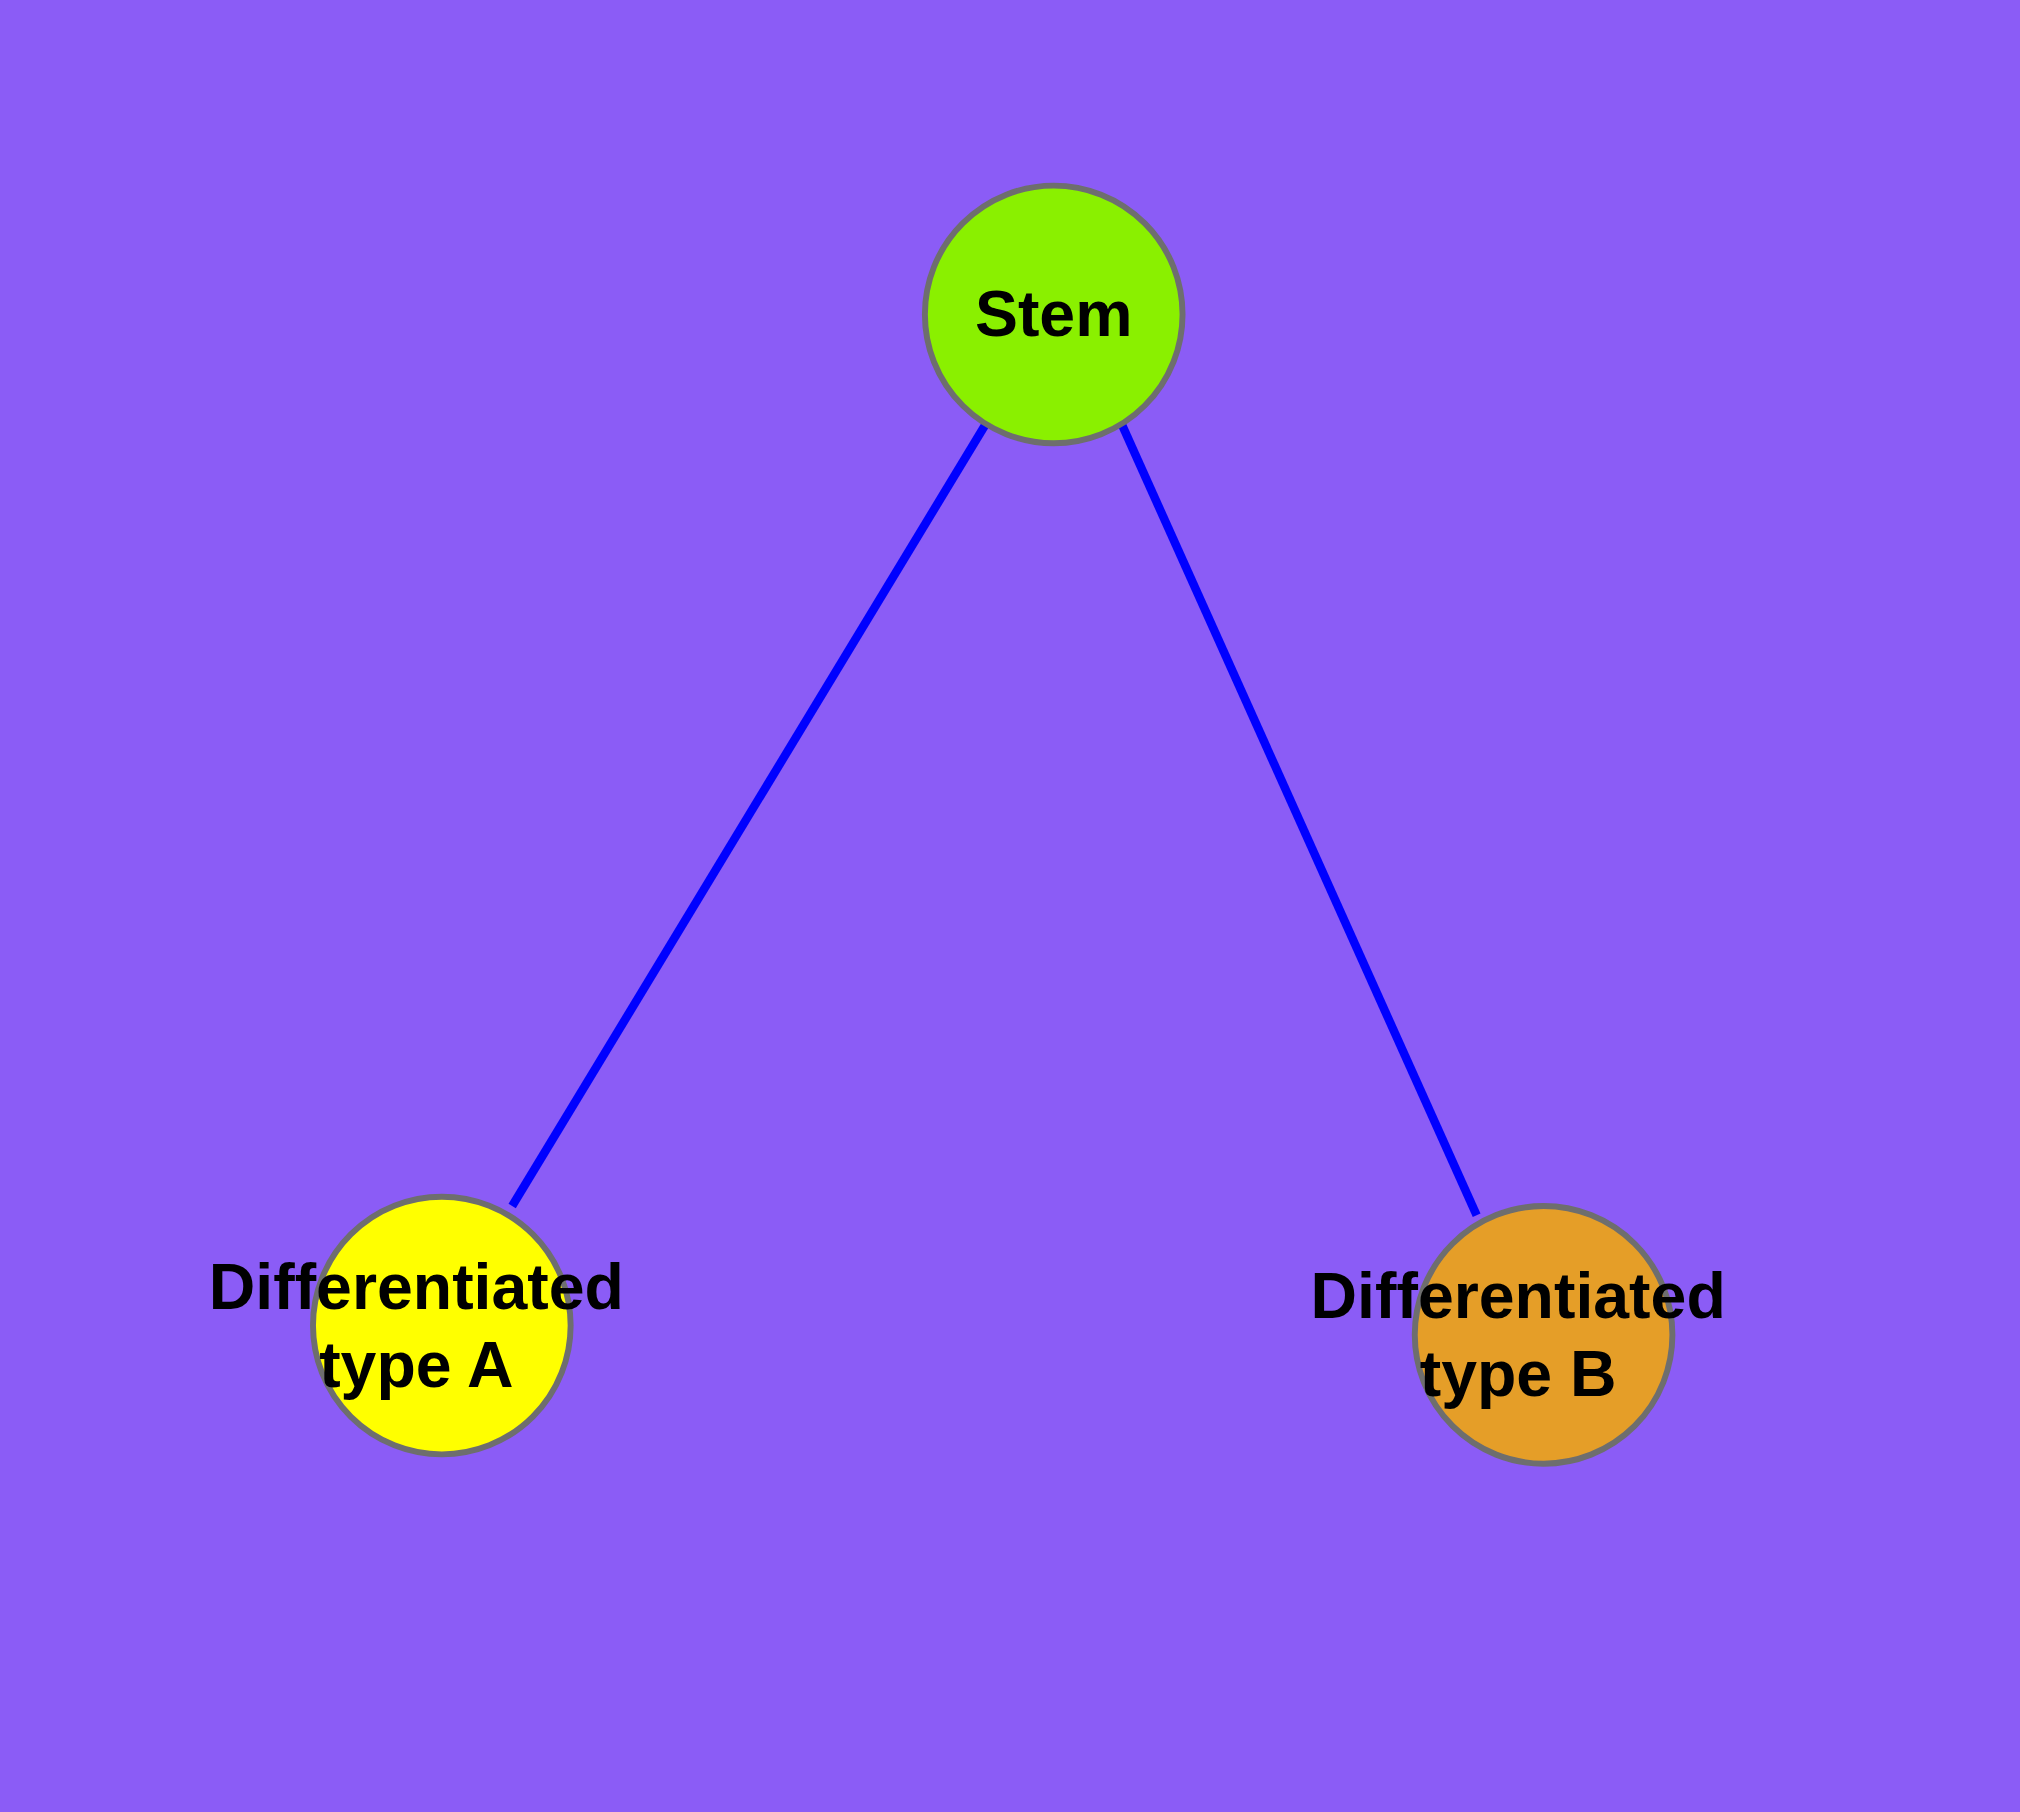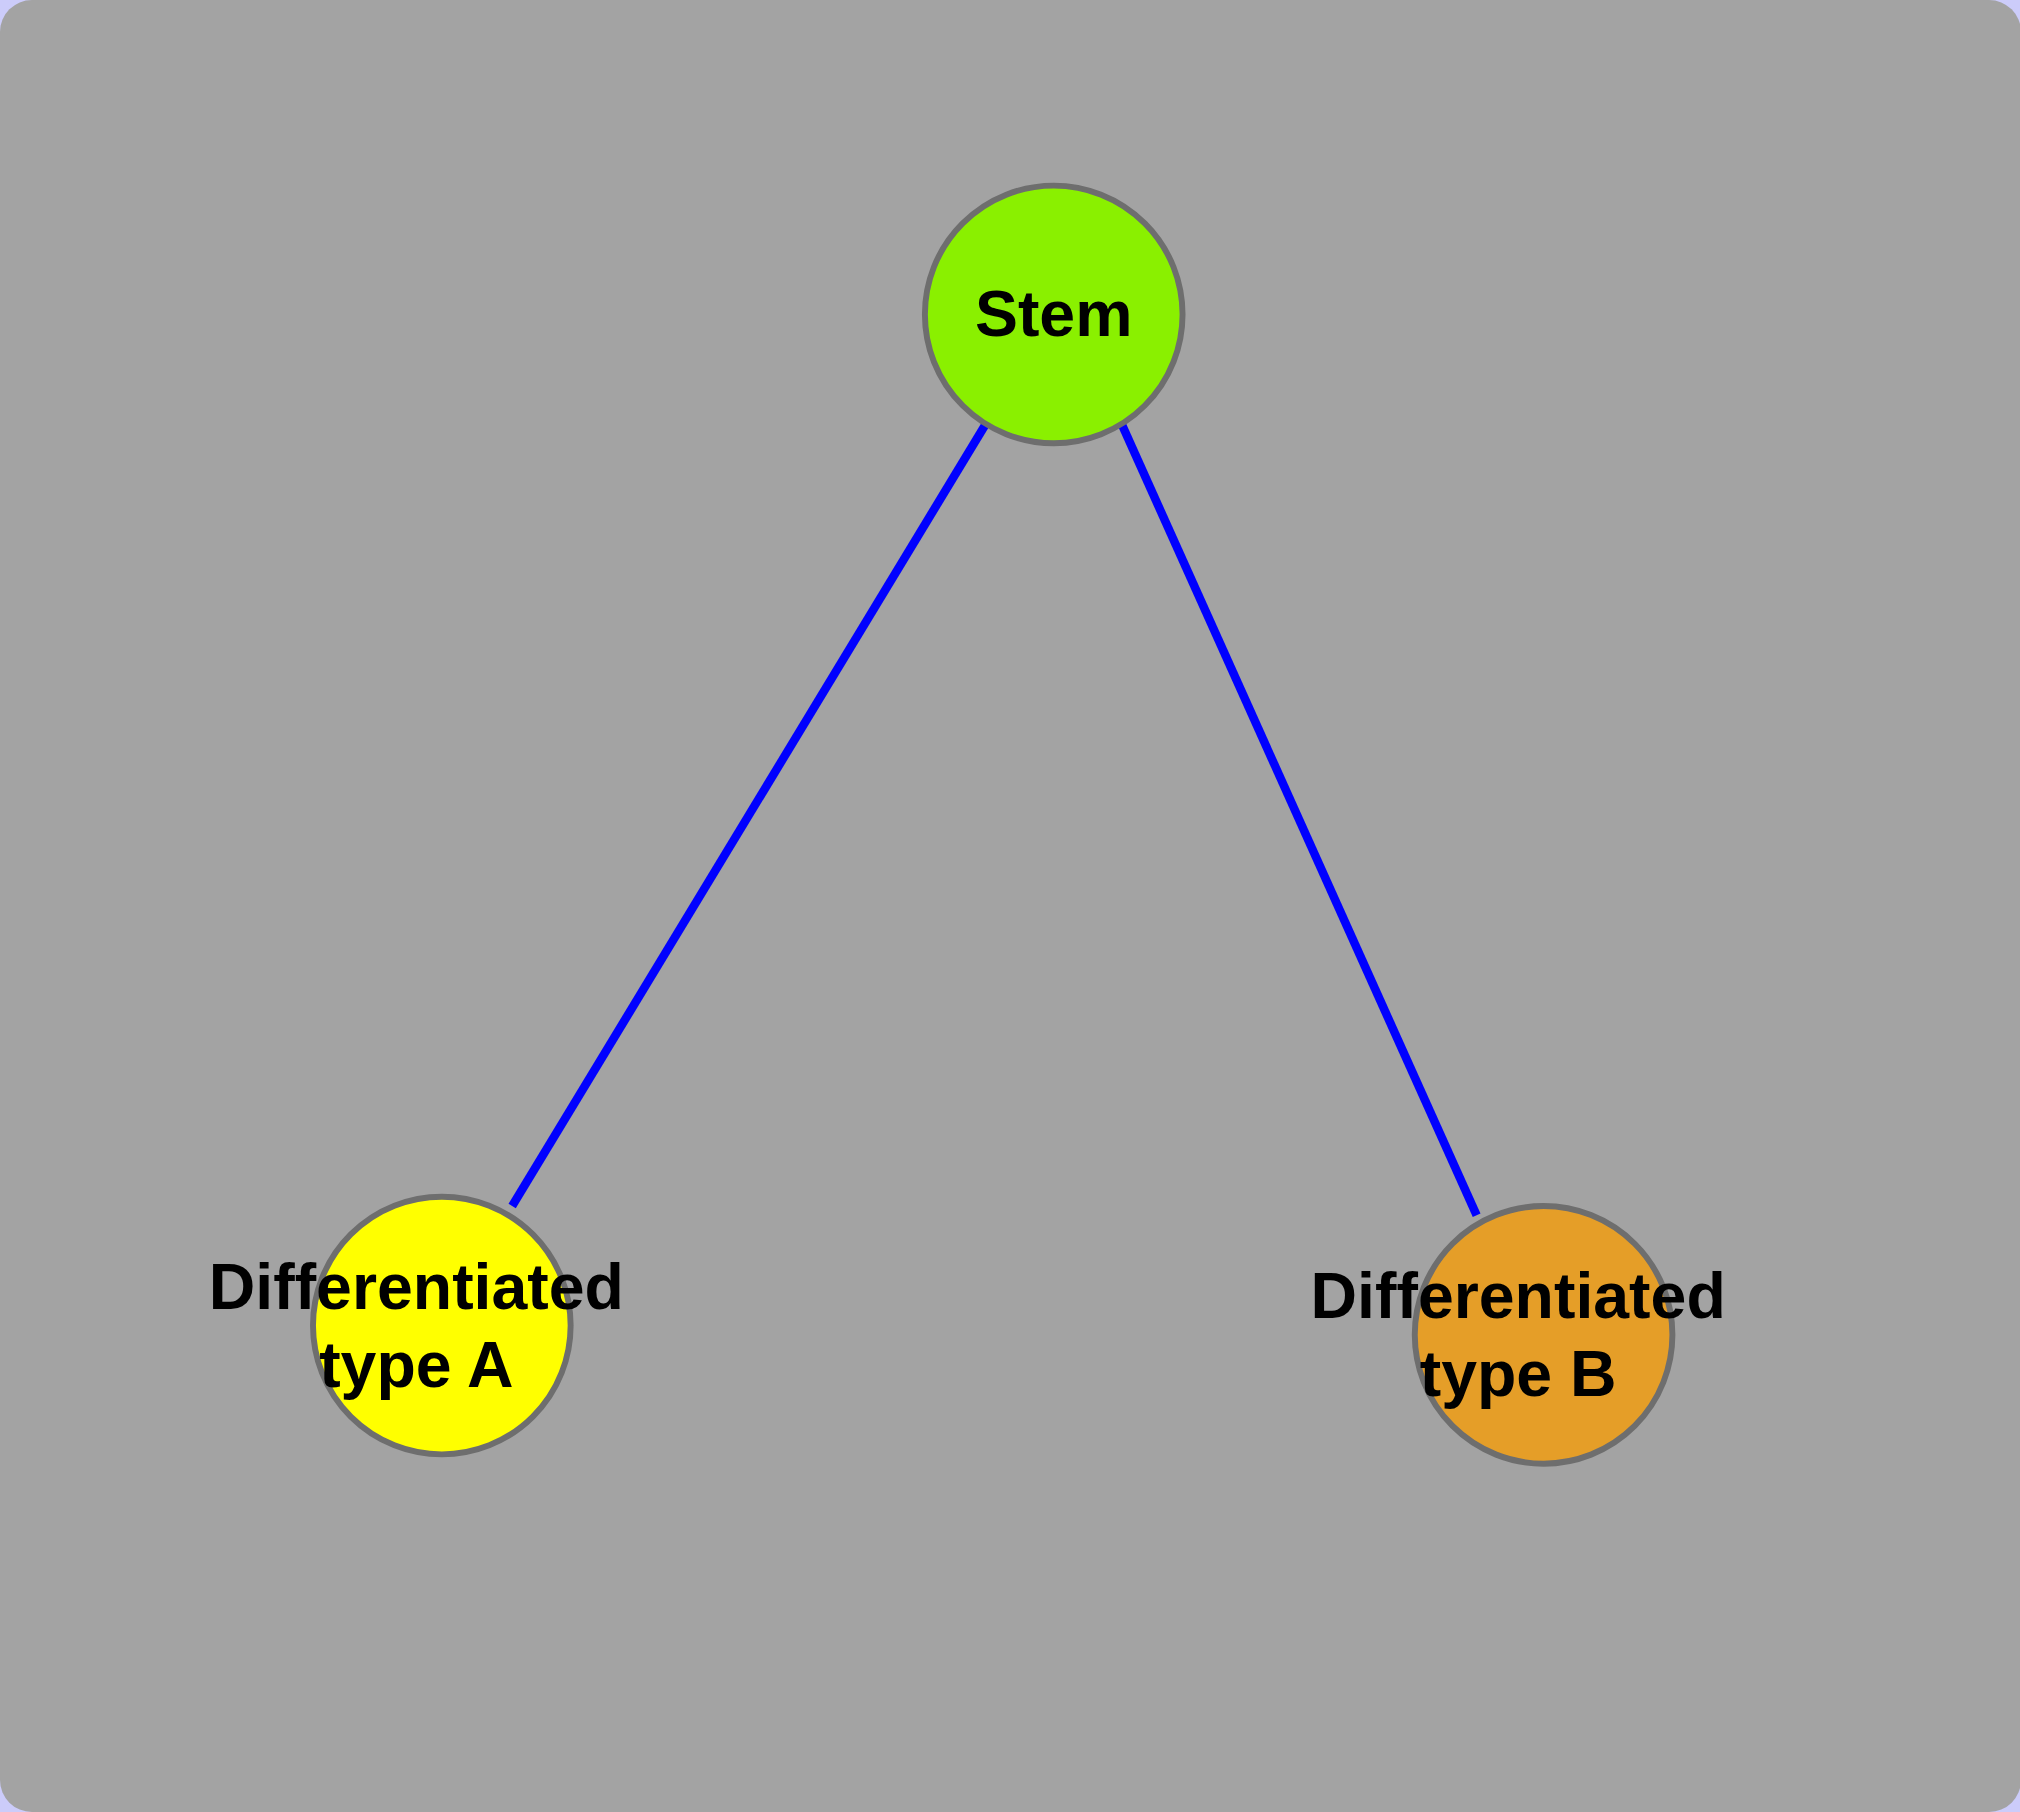--- a/index.html
+++ b/index.html
@@ -27,21 +27,21 @@
     fill: #000000;
     text-anchor: middle;
     font-family: "Liberation Sans", sans-serif;
   }
   .node-circle { stroke: #6e6e6e; stroke-width: 7; }
   .graph-edge { stroke: #0000ff; stroke-width: 10; stroke-linecap: butt; }
 </style>
 </head>
 <body style="background: rgb(204, 204, 250);">
 
-<div id="canvas" style="background: #a3a3a3; border-radius: 32px;">
+<div id="canvas" style="background: #8b5cf6;">
   <svg id="graph-svg" viewBox="0 0 2384 2138">
     <g id="edges-layer">
         <line class="graph-edge" x1="1163" y1="500" x2="604" y2="1423" stroke="#0000ff"></line>
         <line class="graph-edge" x1="1323" y1="500" x2="1742" y2="1434" stroke="#0000ff"></line>
       </g>
     <g id="nodes-layer">
         <circle class="node-circle" cx="1243" cy="371" r="152" fill="#8af000" stroke="#6e6e6e"></circle>
         <circle class="node-circle" cx="521" cy="1564" r="152" fill="#ffff00" stroke="#6e6e6e"></circle>
         <circle class="node-circle" cx="1821" cy="1575" r="152" fill="#e59e28" stroke="#6e6e6e"></circle>
       </g>

